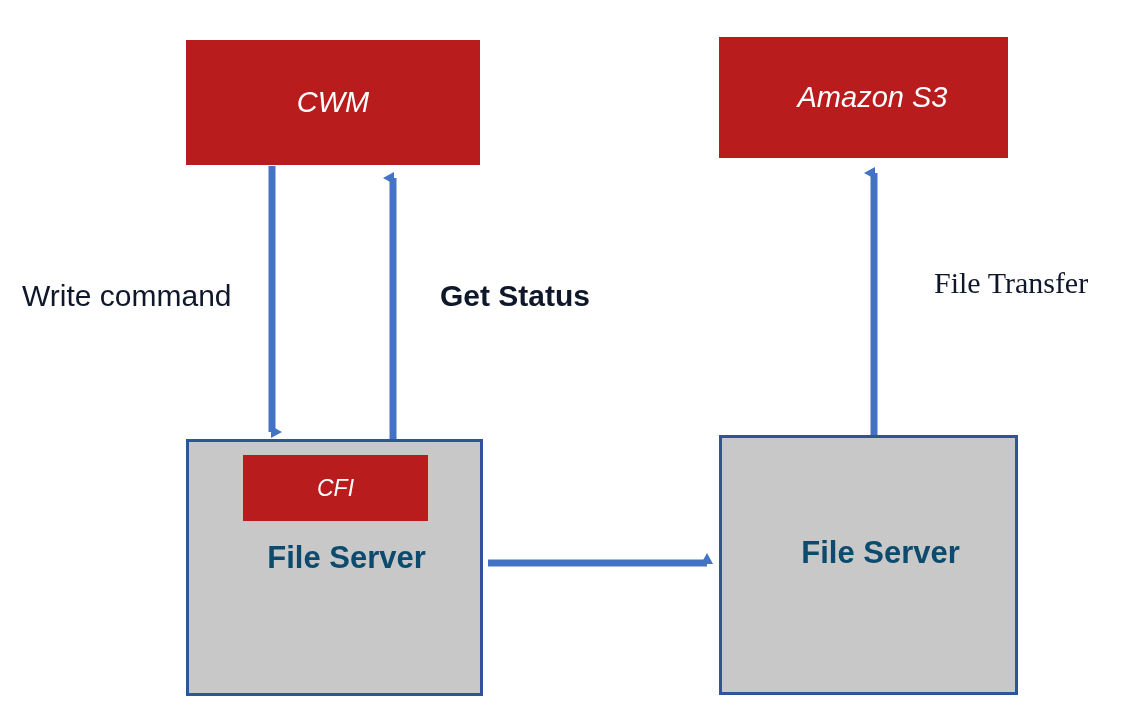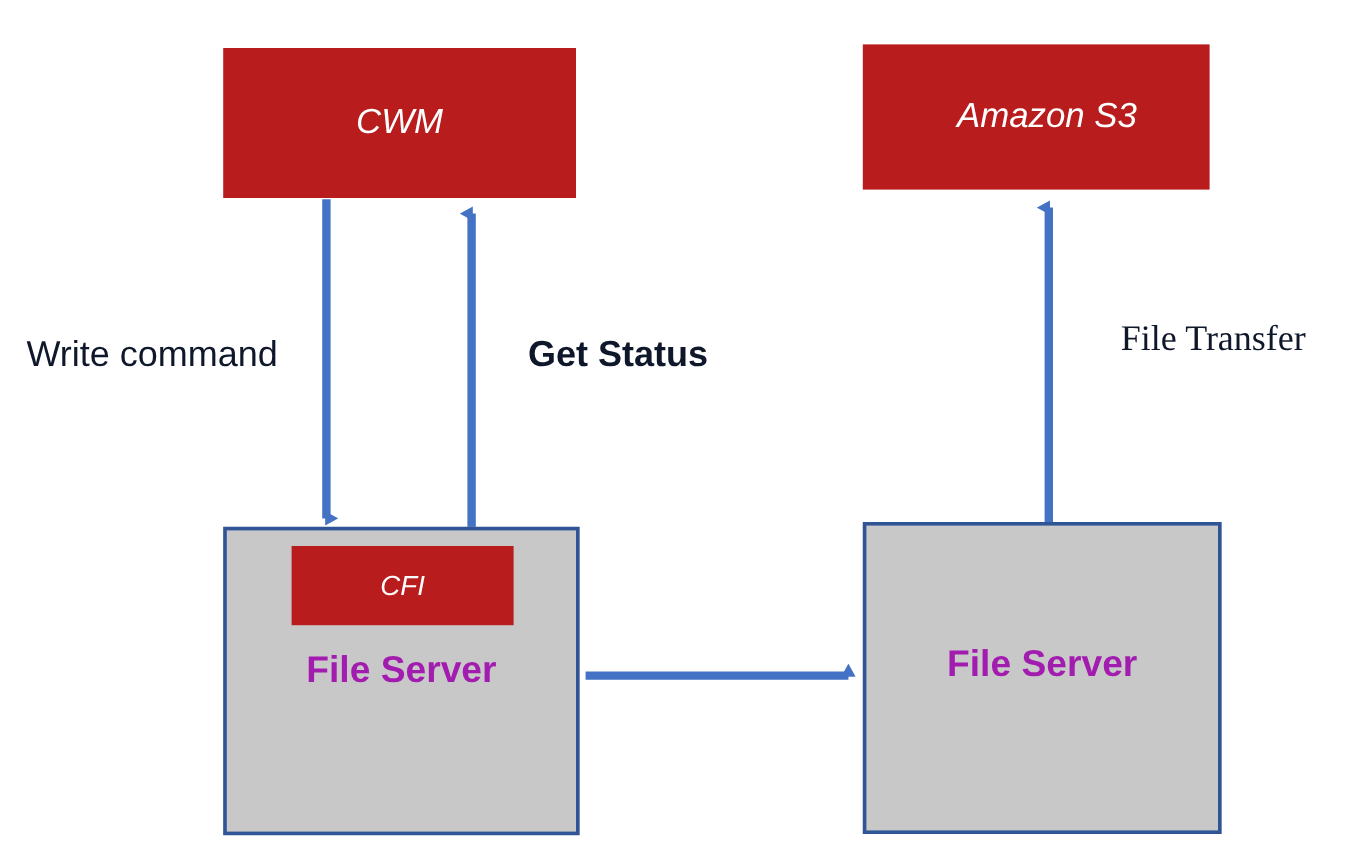--- a/index.html
+++ b/index.html
@@ -35,25 +35,26 @@
   .box-blue.small {
     font-size: 23px;
   }
   
   .box-gray {
     background: #c8c8c8;
     border: 3px solid #2f5597;
   }
   .server-label {
     position: absolute;
-    color: #a21caf;
+    color: #0c4a6e;
     font-weight: bold;
     font-size: 31px;
     white-space: nowrap;
     text-align: center;
+    padding-left: 12px;
   }
   .edge-label {
     position: absolute;
     color: #0f172a;
     font-size: 30px;
     white-space: nowrap;
     line-height: 42px;
   }
   .svg-layer {
     position: absolute;

